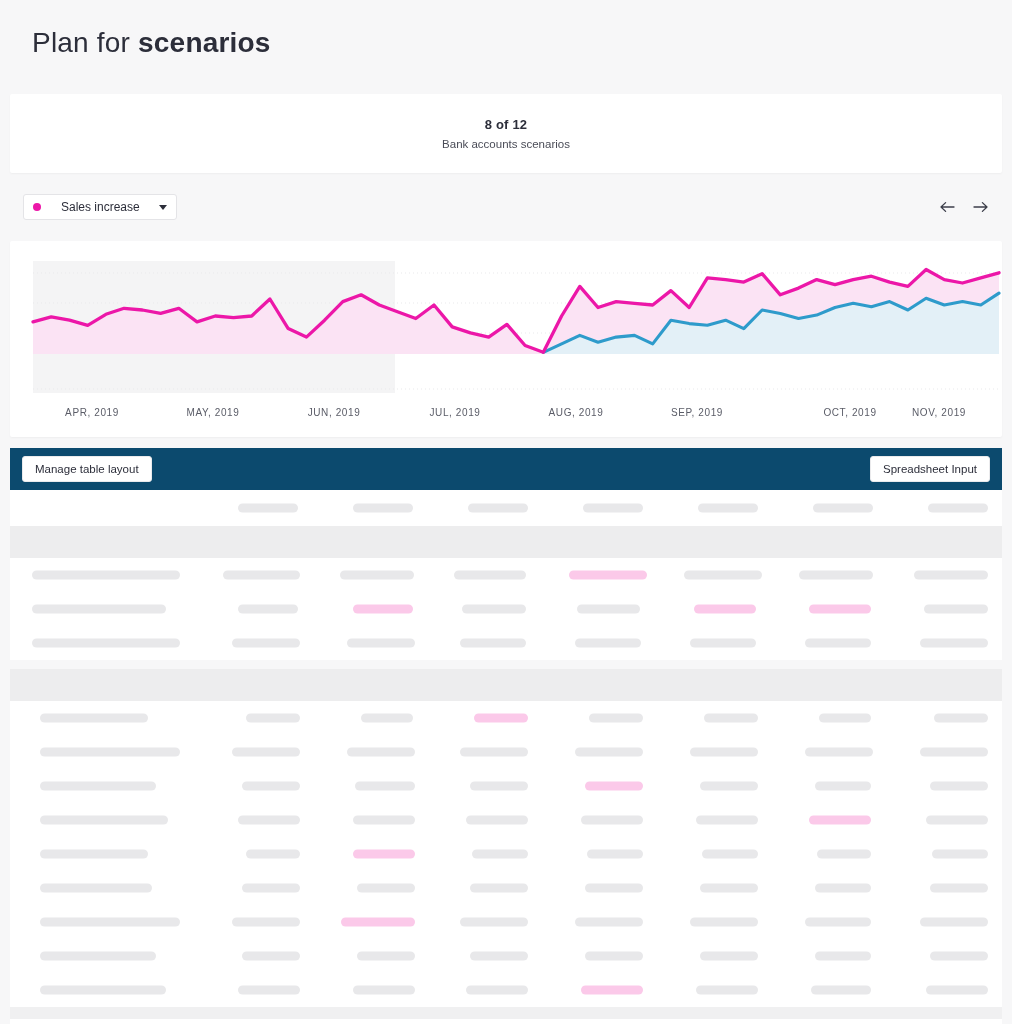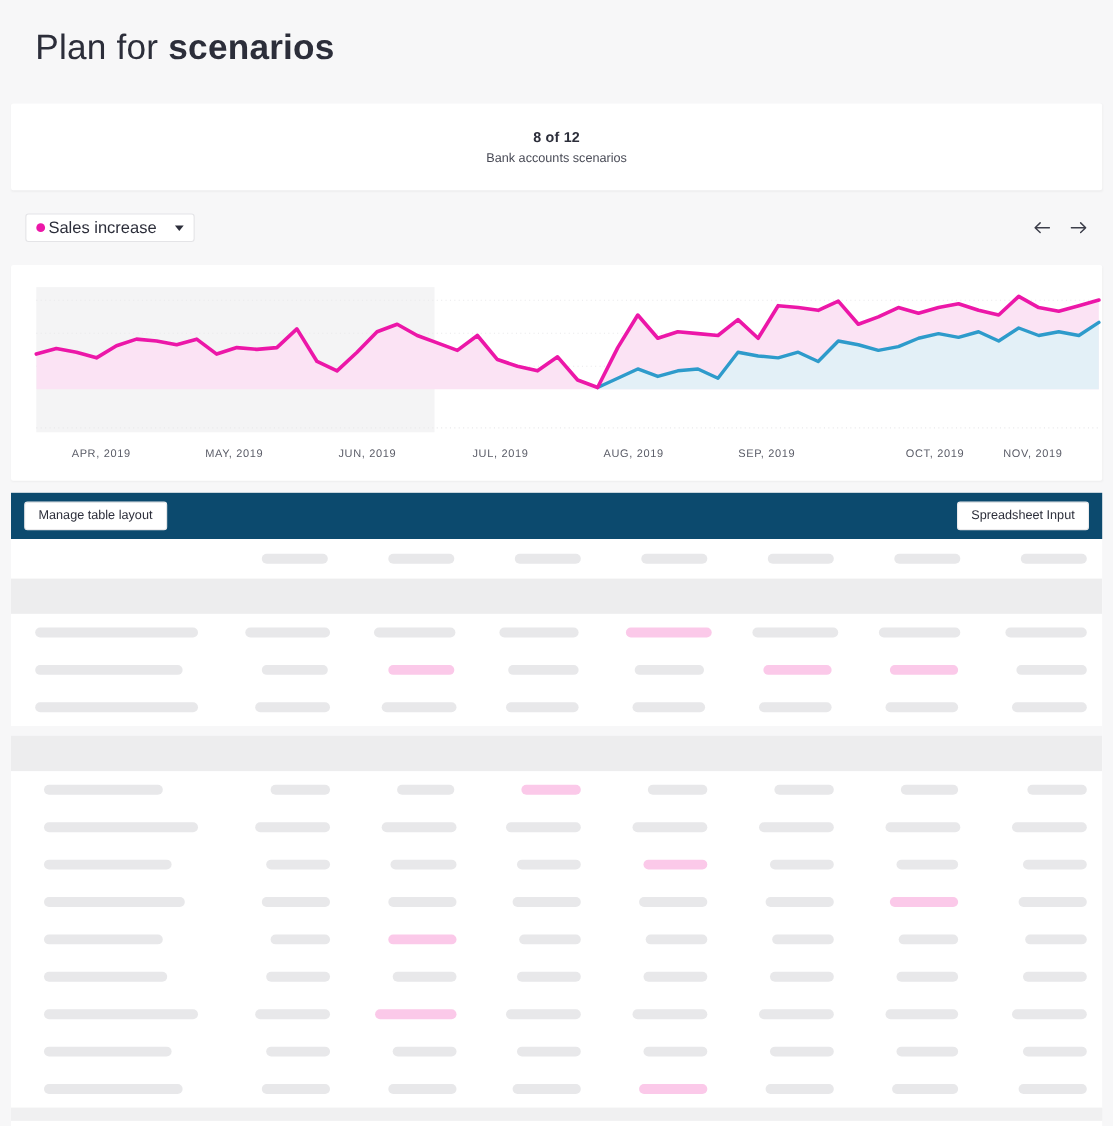--- a/index.html
+++ b/index.html
@@ -16,21 +16,21 @@
     color: #2C2E3A;
     -webkit-font-smoothing: antialiased;
   }
 
   
   .page-header {
     padding: 26px 0 0 32px;
     height: 94px;
   }
   .page-title {
-    font-size: 32px;
+    font-size: 28px;
     font-weight: 300;
     letter-spacing: 0.2px;
     color: #2C2E3A;
     line-height: 34px;
   }
   .page-title .strong { font-weight: 700; }
 
   
   .card {
     background: #FFFFFF;
@@ -104,23 +104,23 @@
     cursor: pointer;
   }
   .scenario-dot {
     width: 8px;
     height: 8px;
     border-radius: 50%;
     background: #EC17A8;
     flex: 0 0 auto;
   }
   .scenario-name {
-    font-size: 15px;
+    font-size: 12px;
     color: #2C2E3A;
-    margin-left: 3px;
+    margin-left: 20px;
     flex: 1 1 auto;
     white-space: nowrap;
   }
   .chevron-down {
     width: 0; height: 0;
     border-left: 4px solid transparent;
     border-right: 4px solid transparent;
     border-top: 5px solid #2C2E3A;
     flex: 0 0 auto;
   }

